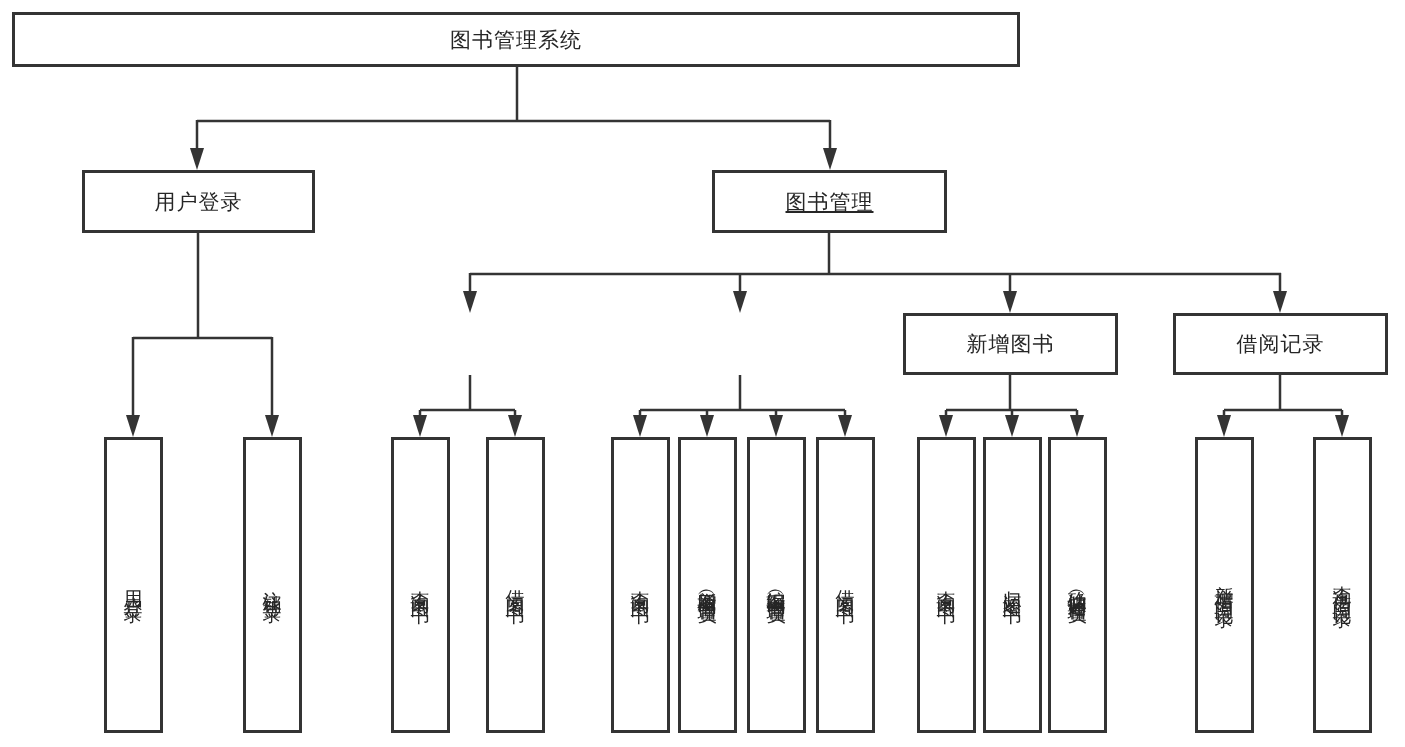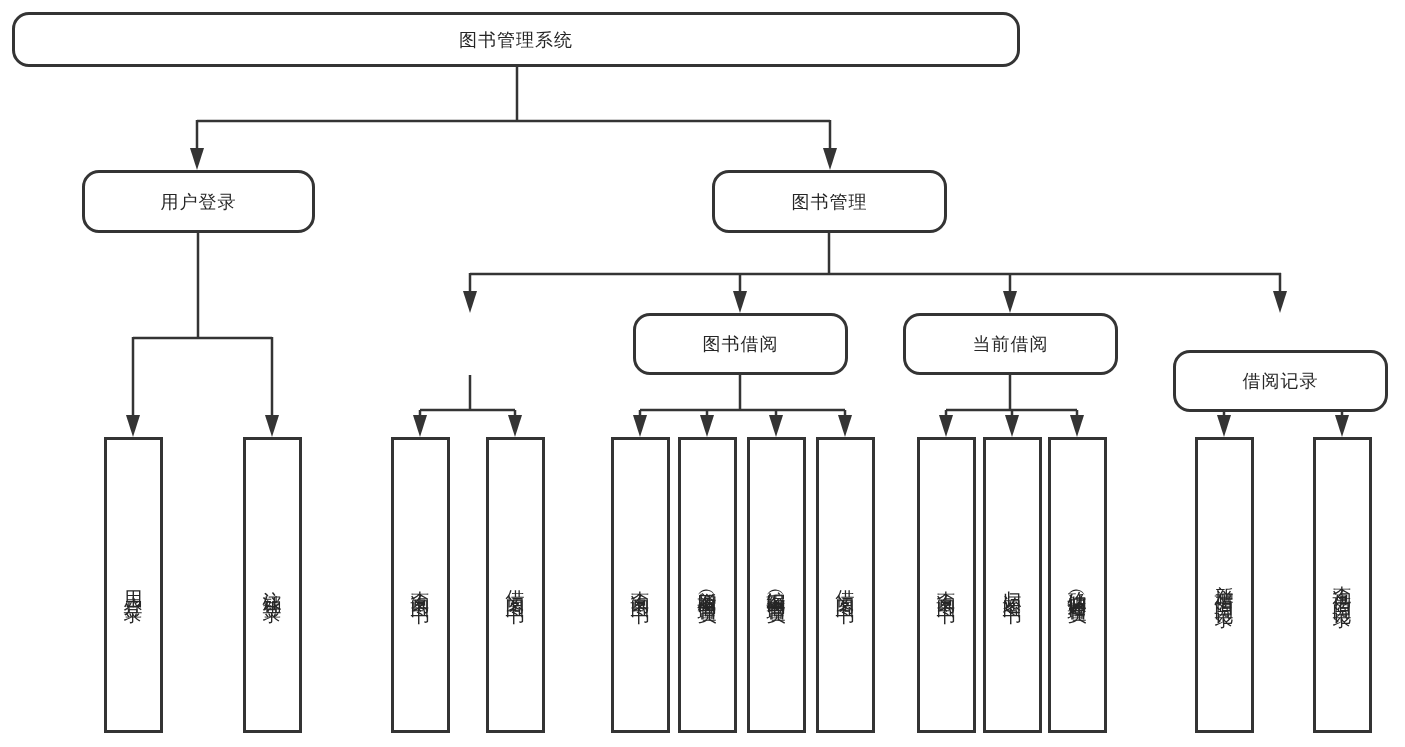--- a/index.html
+++ b/index.html
@@ -26,24 +26,23 @@
     box-sizing: border-box;
     background: #ffffff;
     border: 3px solid #343434;
     color: #262626;
     display: flex;
     align-items: center;
     justify-content: center;
     z-index: 2;
   }
   .hbox {
-    font-size: 18px;
+    font-size: 21px;
     letter-spacing: 1px;
     white-space: nowrap;
-    border-radius: 17px;
   }
   .vbox {
     writing-mode: vertical-rl;
     font-size: 19px;
     letter-spacing: 5px;
     line-height: 1;
   }
   .watermark {
     position: absolute;
     left: 1188px;
@@ -96,25 +95,24 @@
       <polygon points="1005,415 1019,415 1012,437"></polygon>
       <polygon points="1070,415 1084,415 1077,437"></polygon>
       <polygon points="1217,415 1231,415 1224,437"></polygon>
       <polygon points="1335,415 1349,415 1342,437"></polygon>
     </g>
   </svg>
 
   <div class="node hbox" style="left:12px; top:12px; width:1008px; height:55px;">图书管理系统</div>
 
   <div class="node hbox" style="left:82px; top:170px; width:233px; height:63px;">用户登录</div>
-  <div class="node hbox" style="left:712px; top:170px; width:235px; height:63px;">图书管理</div>
+  <div class="node hbox" style="left:712px; top:170px; width:235px; height:63px;text-decoration:underline;">图书管理</div>
 
-  <div class="node hbox" style="left:633px; top:313px; width:215px; height:62px;">图书借阅</div>
-  <div class="node hbox" style="left:903px; top:313px; width:215px; height:62px;">当前借阅</div>
-  <div class="node hbox" style="left:1173px; top:313px; width:215px; height:62px;margin-top:37px;">借阅记录</div>
+  <div class="node hbox" style="left:903px; top:313px; width:215px; height:62px;">新增图书</div>
+  <div class="node hbox" style="left:1173px; top:313px; width:215px; height:62px;">借阅记录</div>
 
   <div class="node vbox" style="left:104px; top:437px; width:59px; height:296px;">用户登录</div>
   <div class="node vbox" style="left:243px; top:437px; width:59px; height:296px;">注销登录</div>
 
   <div class="node vbox" style="left:391px; top:437px; width:59px; height:296px;">查询图书</div>
   <div class="node vbox" style="left:486px; top:437px; width:59px; height:296px;">借阅图书</div>
 
   <div class="node vbox" style="left:611px; top:437px; width:59px; height:296px;">查询图书</div>
   <div class="node vbox" style="left:678px; top:437px; width:59px; height:296px; letter-spacing:2px;">新增图书（管理员）</div>
   <div class="node vbox" style="left:747px; top:437px; width:59px; height:296px; letter-spacing:2px;">编辑图书（管理员）</div>

